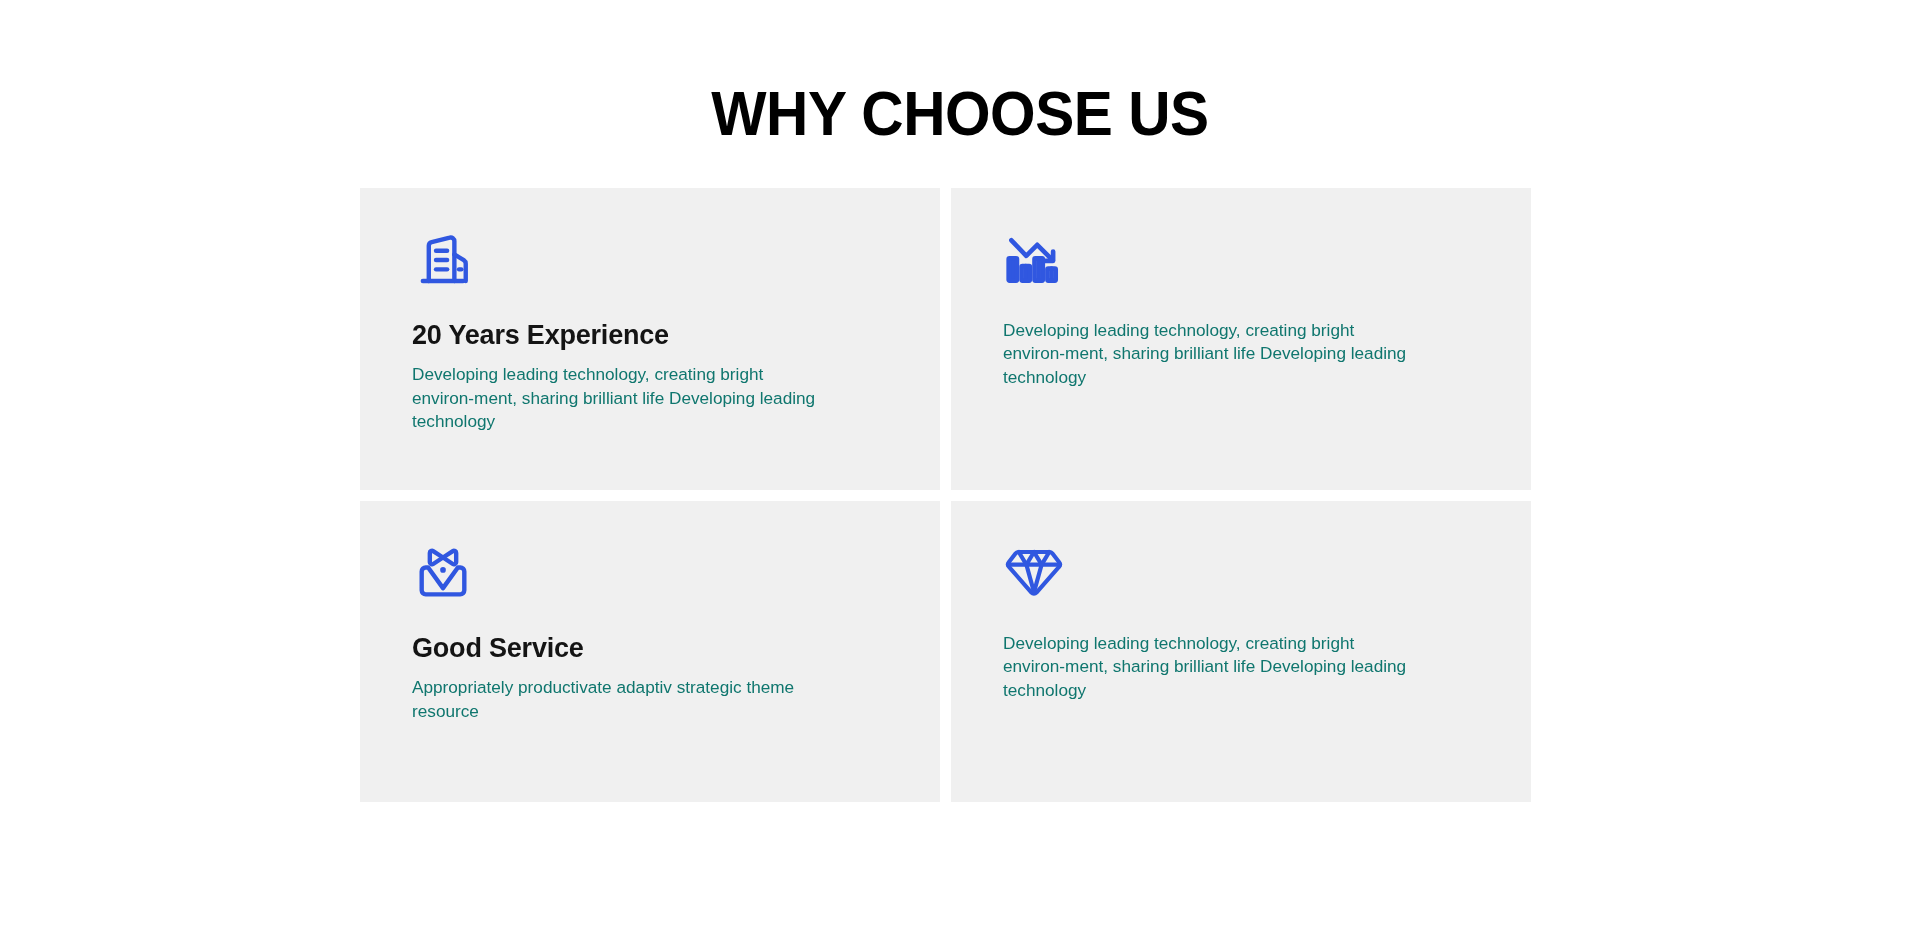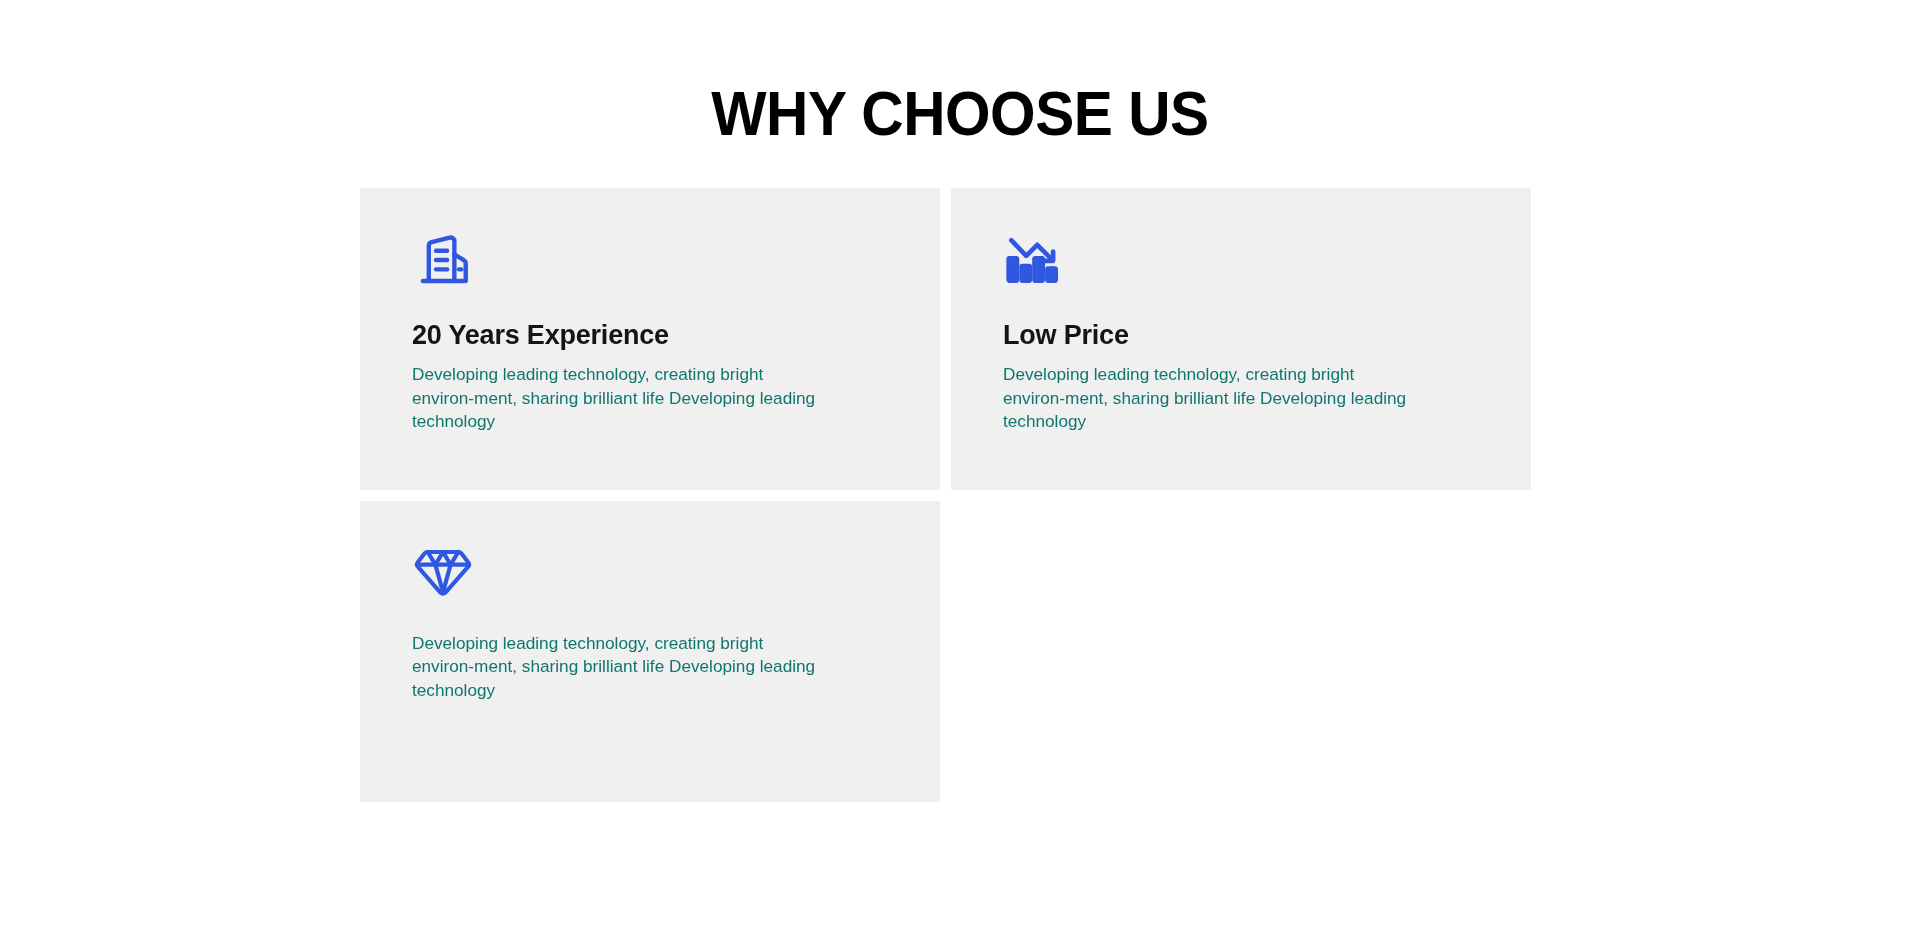--- a/index.html
+++ b/index.html
@@ -123,24 +123,35 @@
           <path d="M17.6 29.5v11.2"></path>
           <path d="M27.6 23.5v17.2"></path>
           <path d="M37.6 31.5v9.2"></path>
           <path d="M7.6 23.5h0"></path>
           <rect x="4.4" y="23.5" width="6.4" height="17.2" rx="0.6"></rect>
           <rect x="14.4" y="29.5" width="6.4" height="11.2" rx="0.6"></rect>
           <rect x="24.4" y="23.5" width="6.4" height="17.2" rx="0.6"></rect>
           <rect x="34.4" y="31.5" width="6.4" height="9.2" rx="0.6"></rect>
         </svg>
       </span>
-      <div class="card-title">Low Price</div>
       <p class="card-text">Developing leading technology, creating bright environ-ment, sharing brilliant life Developing leading technology</p>
     </div>
 
+    <div class="card">
+      <span class="card-icon">
+        <svg viewBox="0 0 48 48" fill="none" xmlns="http://www.w3.org/2000/svg" stroke="#3057e0" stroke-width="3.4" stroke-linecap="round" stroke-linejoin="round">
+          <path d="M24 12.8 16.4 7.8c-1.1-.7-2.6.1-2.6 1.4v7.2c0 1.3 1.5 2.1 2.6 1.4L24 12.8z"></path>
+          <path d="M24 12.8l7.6-5c1.1-.7 2.6.1 2.6 1.4v7.2c0 1.3-1.5 2.1-2.6 1.4L24 12.8z"></path>
+          <path d="M7.5 23.6c0-1.7 1.4-3.1 3.1-3.1h1.9L24 36.5l11.5-16h1.9c1.7 0 3.1 1.4 3.1 3.1v14.6c0 1.7-1.4 3.1-3.1 3.1H10.6c-1.7 0-3.1-1.4-3.1-3.1V23.6z"></path>
+          <circle cx="24" cy="22.4" r="2.2" fill="#3057e0" stroke="none"></circle>
+        </svg>
+      </span>
+      <div class="card-title">Good Service</div>
+      <p class="card-text">Appropriately productivate adaptiv strategic theme resource</p>
+    </div>
 
     <div class="card">
       <span class="card-icon">
         <svg viewBox="0 0 48 48" fill="none" xmlns="http://www.w3.org/2000/svg" stroke="#3057e0" stroke-width="3.2" stroke-linecap="round" stroke-linejoin="round">
           <path d="M12.2 8.5h23.6c1 0 1.9.45 2.5 1.23l5.2 6.7c.85 1.1.78 2.66-.17 3.68L25.9 39.9c-1.05 1.12-2.82 1.12-3.87 0L4.64 20.1c-.95-1.02-1.02-2.57-.17-3.68l5.2-6.7c.6-.78 1.5-1.23 2.53-1.23z"></path>
           <path d="M3.9 18.3h40.2"></path>
           <path d="M24 8.5 18.1 18.3 24 39.6l5.9-21.3L24 8.5z"></path>
           <path d="M12.2 8.5l5.9 9.8"></path>
           <path d="M35.8 8.5l-5.9 9.8"></path>
         </svg>

